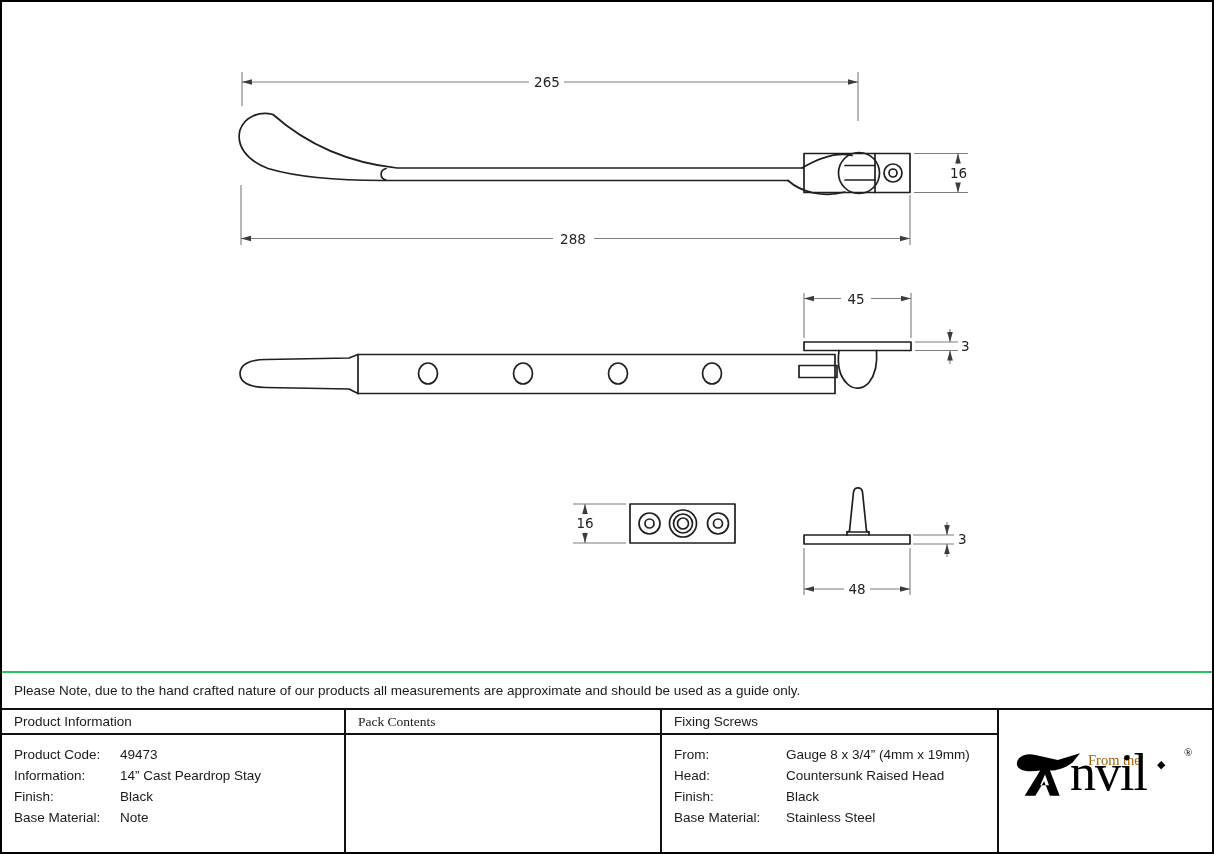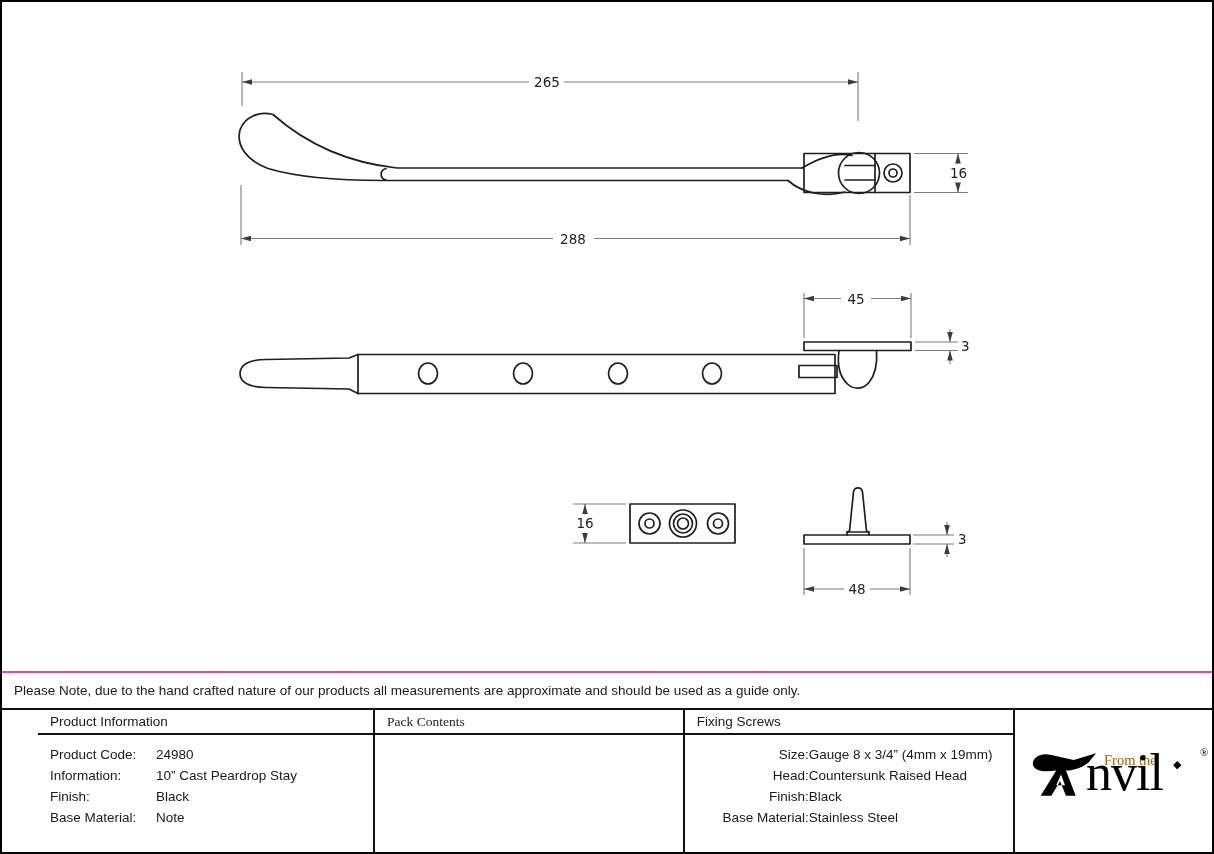--- a/index.html
+++ b/index.html
@@ -6,29 +6,29 @@
   .page{
     width:1214px;height:854px;position:relative;background:#fff;
     border:2px solid #000;box-sizing:border-box;overflow:hidden;
     font-family:"Liberation Sans",sans-serif;color:#1a1a1a;
   }
   .drawing{position:absolute;top:0;left:0;}
   .obj{fill:none;stroke:#1f1f1f;stroke-width:1.7;stroke-linejoin:round;stroke-linecap:round;}
   .dim{stroke:#7d7d7d;stroke-width:1.1;fill:none;}
   .arr{fill:#3c3c3c;stroke:none;}
   .dimtxt{font-family:"DejaVu Sans",sans-serif;font-size:13.5px;fill:#222;}
-  .bottom{position:absolute;left:0;top:669px;right:0;bottom:0;border-top:2px solid #ec4899;
+  .bottom{position:absolute;left:0;top:669px;right:0;bottom:0;border-top:2px solid #22c55e;
     display:flex;flex-direction:column;box-sizing:border-box;}
   .note{height:37px;box-sizing:border-box;border-bottom:2px solid #111;display:flex;
     align-items:center;padding:0 12px;font-size:13.5px;}
-  .spec-table{flex:1;display:flex;min-height:0;padding-left:36px;}
+  .spec-table{flex:1;display:flex;min-height:0;}
   .col{box-sizing:border-box;border-right:2px solid #111;}
   .col-product{width:344px;}
   .col-pack{width:316px;font-family:Liberation Serif, serif;}
-  .col-screws{width:337px;text-align:right;}
+  .col-screws{width:337px;}
   .col-logo{flex:1;border-right:none;padding:40px 0 0 15px;}
   .col-header{height:25px;box-sizing:border-box;border-bottom:2px solid #111;display:flex;
     align-items:center;padding:0 12px;font-size:13.5px;}
   .col-body{padding:9px 12px;font-size:13.5px;line-height:21px;}
   .kv{display:flex;}
   .k{width:106px;flex:none;}
   .col-screws .k{width:112px;}
   
   .logo{position:relative;width:182px;height:64px;}
   .anvil-a{position:absolute;left:0;top:2px;}
@@ -176,46 +176,46 @@
       <span>Please Note, due to the hand crafted nature of our products all measurements are approximate and should be used as a guide only.</span>
     </div>
 
     <div class="spec-table">
 
       <div class="col col-product">
         <div class="col-header">Product Information</div>
         <div class="col-body">
           <div class="kv">
             <span class="k">Product Code:</span>
-            <span class="v">24980</span>
+            <span class="v">49473</span>
           </div>
           <div class="kv">
             <span class="k">Information:</span>
-            <span class="v">10” Cast Peardrop Stay</span>
+            <span class="v">14” Cast Peardrop Stay</span>
           </div>
           <div class="kv">
             <span class="k">Finish:</span>
             <span class="v">Black</span>
           </div>
           <div class="kv">
             <span class="k">Base Material:</span>
             <span class="v">Note</span>
           </div>
         </div>
       </div>
 
       <div class="col col-pack">
         <div class="col-header">Pack Contents</div>
       </div>
 
       <div class="col col-screws">
         <div class="col-header">Fixing Screws</div>
         <div class="col-body">
           <div class="kv">
-            <span class="k">Size:</span>
+            <span class="k">From:</span>
             <span class="v">Gauge 8 x 3/4” (4mm x 19mm)</span>
           </div>
           <div class="kv">
             <span class="k">Head:</span>
             <span class="v">Countersunk Raised Head</span>
           </div>
           <div class="kv">
             <span class="k">Finish:</span>
             <span class="v">Black</span>
           </div>

